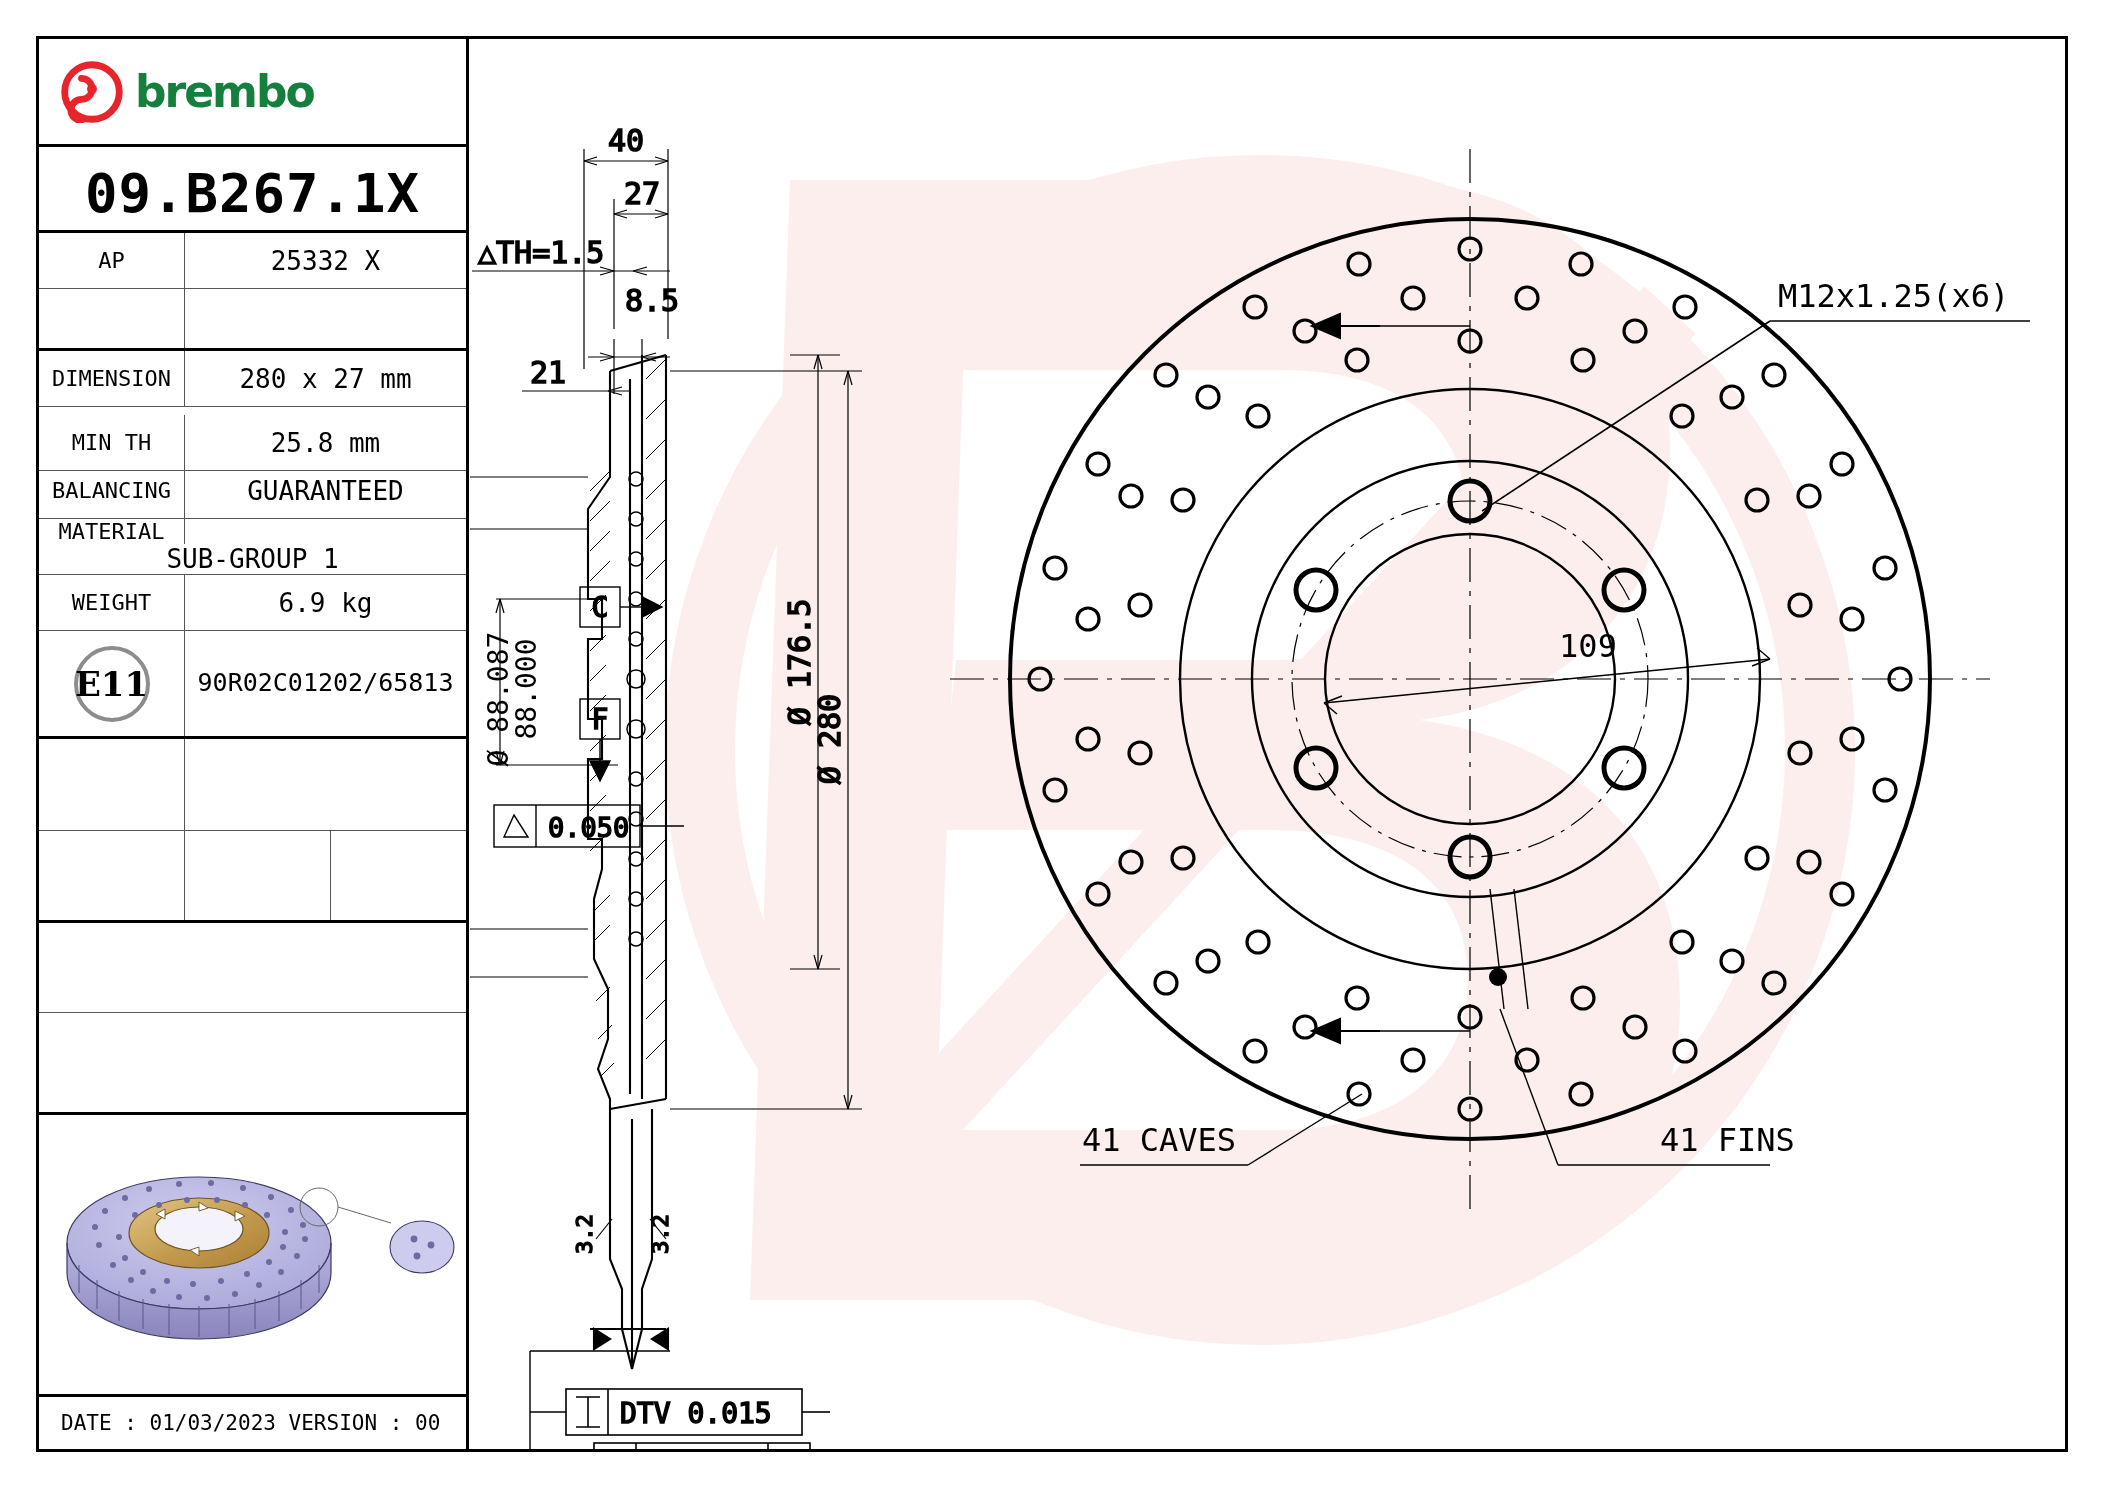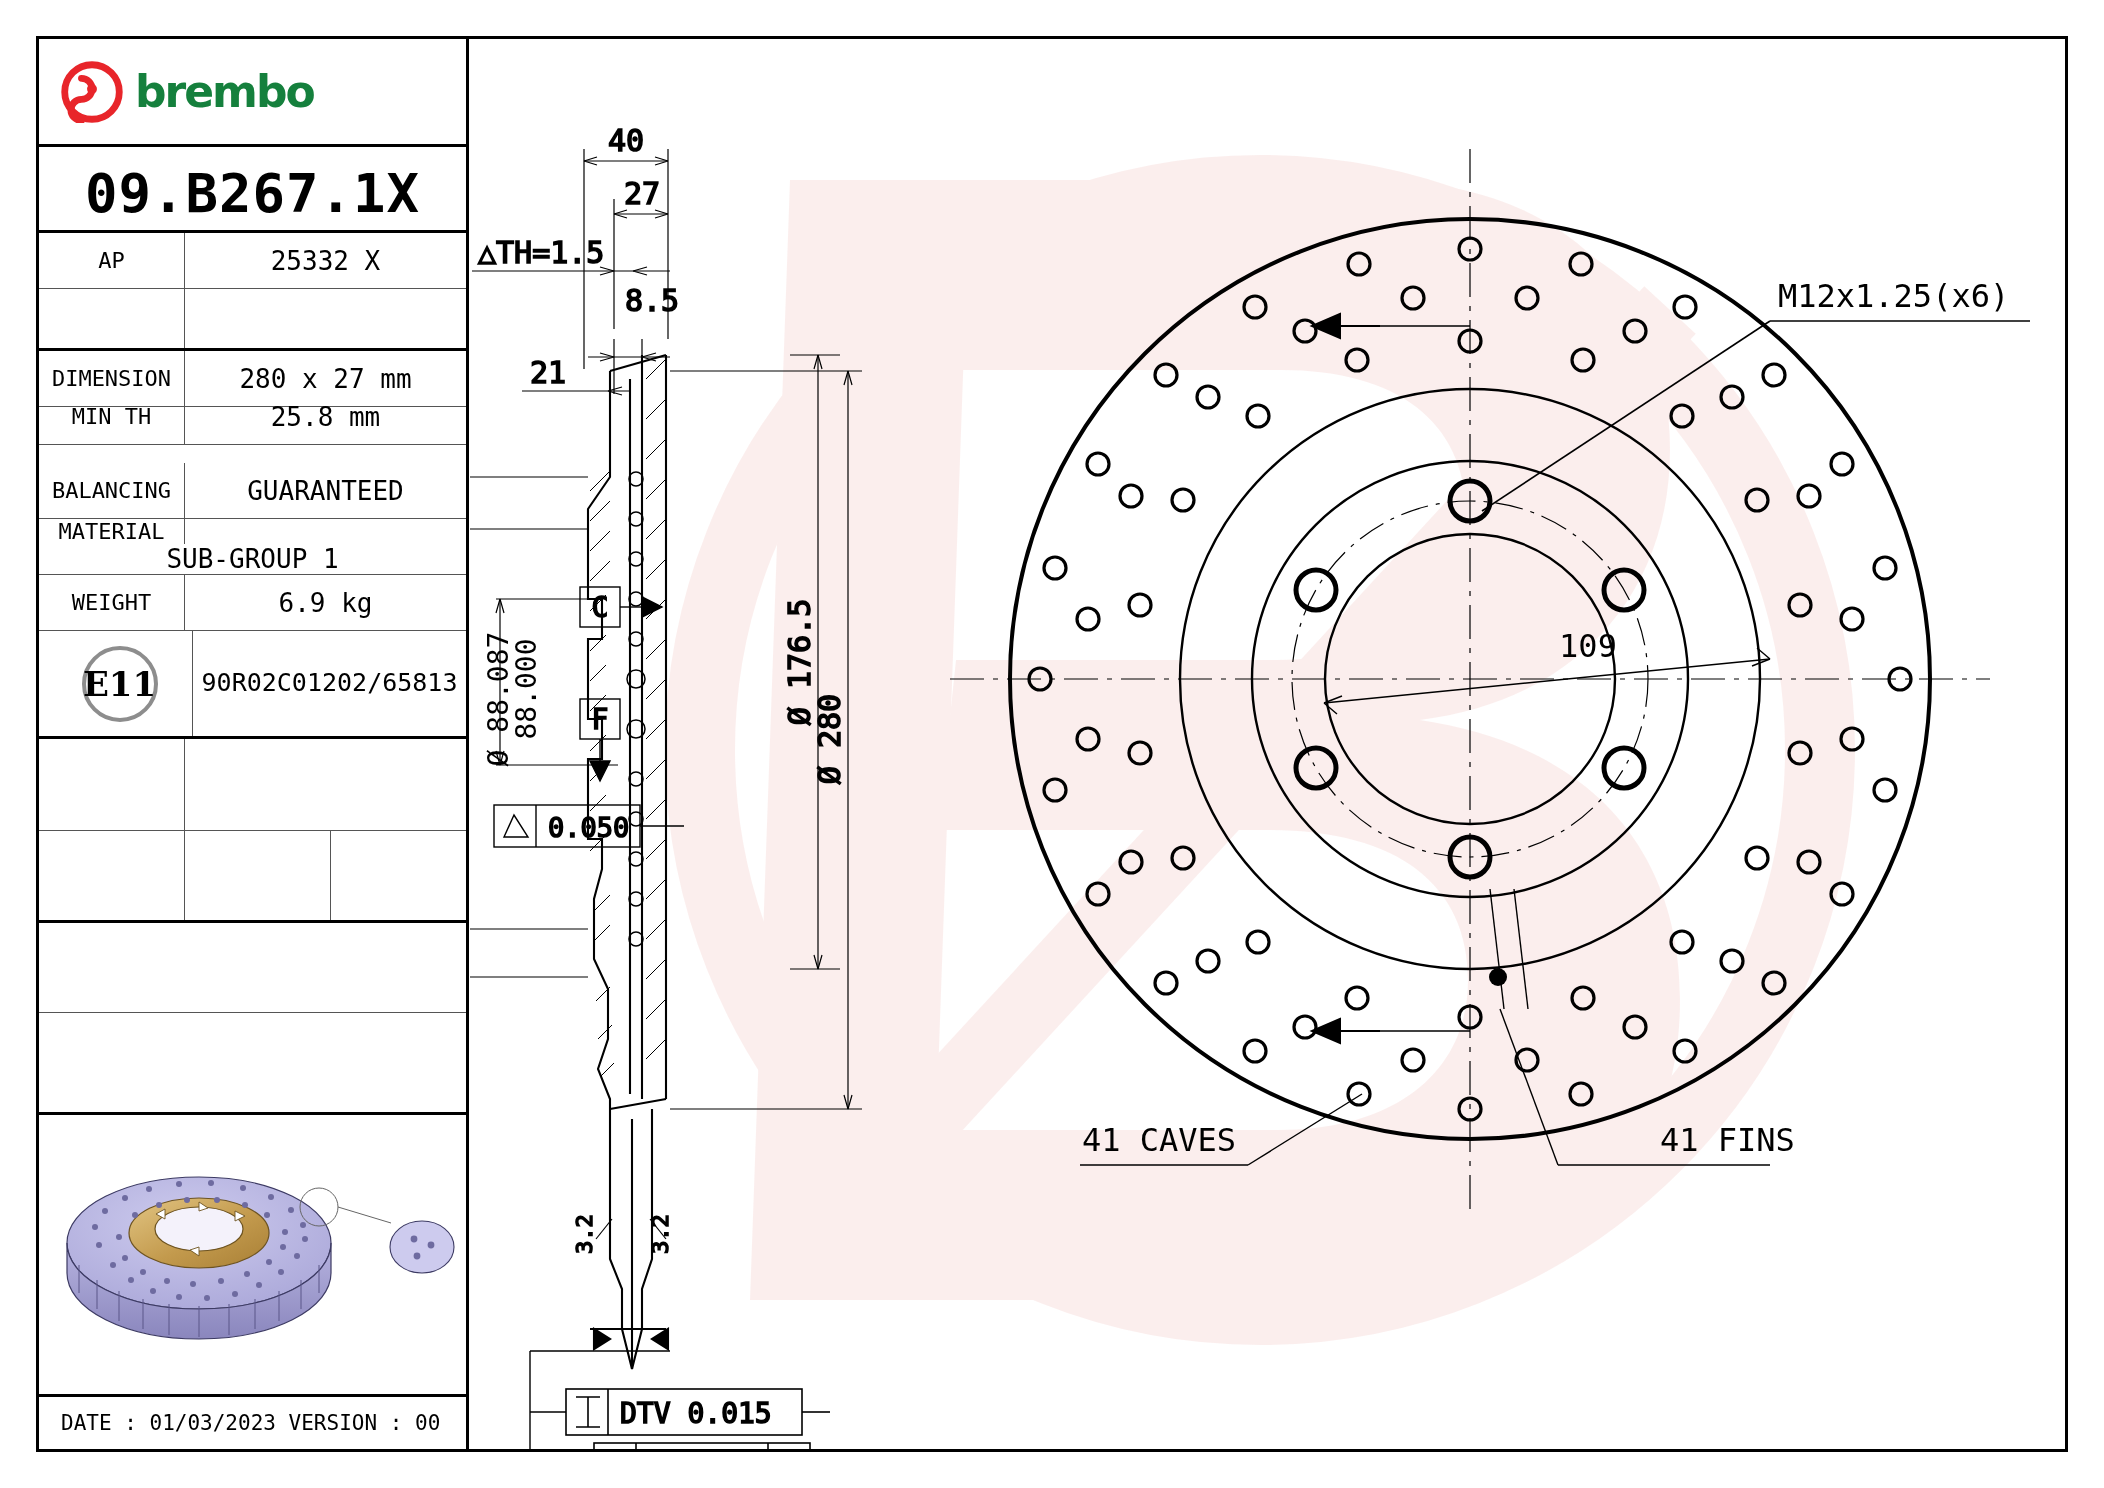--- a/index.html
+++ b/index.html
@@ -66,38 +66,38 @@
       <div class="rr">25332 X</div>
     </div>
     <div class="row thick" style="top:250px;height:62px;">
       <div class="rl"></div>
       <div class="rr"></div>
     </div>
     <div class="row" style="top:312px;height:56px;">
       <div class="rl">DIMENSION</div>
       <div class="rr">280 x 27 mm</div>
     </div>
-    <div class="row" style="top:350px;height:56px;">
+    <div class="row" style="top:376px;height:56px;">
       <div class="rl">MIN TH</div>
       <div class="rr">25.8 mm</div>
     </div>
     <div class="row" style="top:424px;height:56px;">
       <div class="rl">BALANCING</div>
       <div class="rr">GUARANTEED</div>
     </div>
     <div class="row" style="top:480px;height:56px;flex-direction:column;">
       <div class="rl">MATERIAL</div>
       <div class="rr">SUB-GROUP 1</div>
     </div>
     <div class="row" style="top:536px;height:56px;">
       <div class="rl">WEIGHT</div>
       <div class="rr">6.9 kg</div>
     </div>
 
-    <div class="row thick" style="top:592px;height:108px;padding-left:8px;">
+    <div class="row thick" style="top:592px;height:108px;">
       <div class="rl">
         <div class="e11circ">E11</div>
       </div>
       <div class="rr two">
         <div>90R</div>
         <div>02C01202/65813</div>
       </div>
     </div>
 
     <div class="row" style="top:700px;height:92px;">

